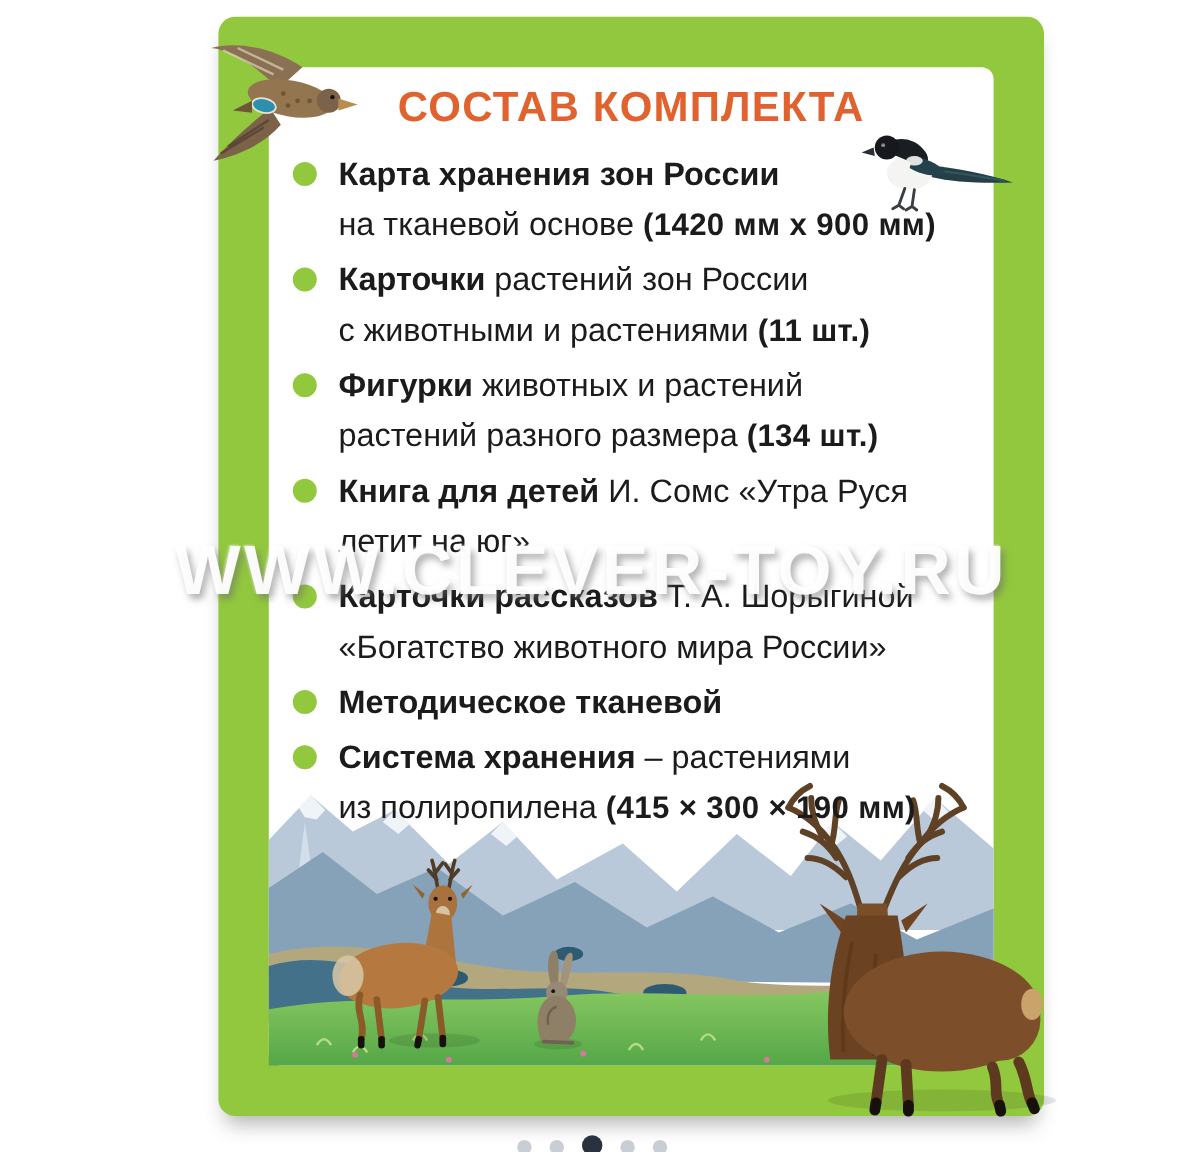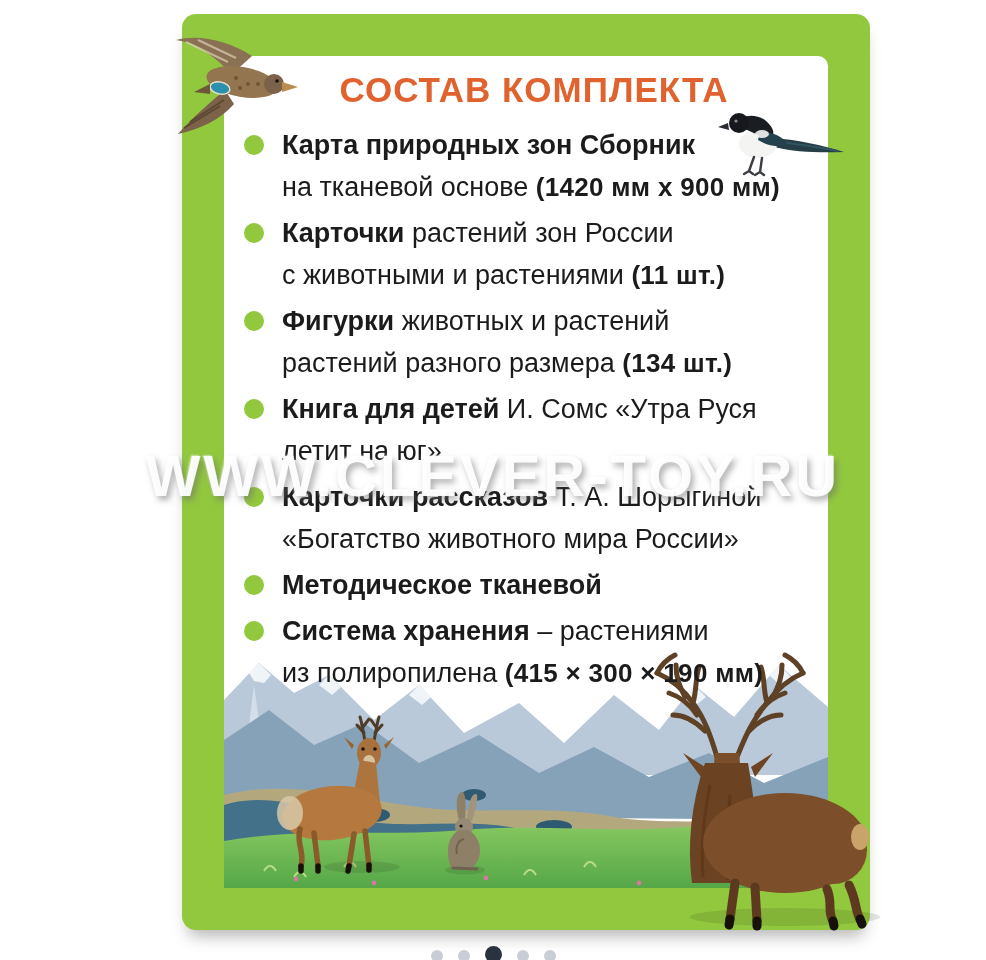--- a/index.html
+++ b/index.html
@@ -2,21 +2,21 @@
 <html><head>
 <meta charset="utf-8">
 <style>
   html,body{margin:0;padding:0;background:#ffffff;}
   .page{position:relative;width:986px;height:960px;background:#ffffff;overflow:hidden;
         font-family:"Liberation Sans","DejaVu Sans",sans-serif;}
   .frame{position:absolute;left:182px;top:14px;width:688px;height:916px;background:#92c83e;
          border-radius:14px;z-index:1;box-shadow:0 12px 16px -6px rgba(90,90,90,.45);}
   .card{position:absolute;left:224px;top:56px;width:604px;height:832px;background:#ffffff;
         border-radius:10px;z-index:2;}
-  .content{position:absolute;left:224px;top:56px;width:604px;height:832px;z-index:4;padding-left:16px;}
+  .content{position:absolute;left:224px;top:56px;width:604px;height:832px;z-index:4;}
   .title{position:absolute;top:14px;left:0;width:100%;text-align:center;
          color:#e0622e;font-weight:bold;font-size:35px;letter-spacing:1px;}
   .list{position:absolute;left:18px;top:68px;width:580px;}
   .item{position:relative;padding-left:40px;margin-bottom:4px;font-size:27px;line-height:42px;color:#1b1b1b;}
   .bullet{position:absolute;left:2px;top:11px;width:20px;height:20px;border-radius:50%;background:#92c83e;}
   .item b{font-weight:bold;}
   .note{font-weight:bold;font-size:26px;letter-spacing:.3px;}
   .landscape{position:absolute;left:224px;top:645px;width:604px;height:243px;z-index:3;overflow:visible;}
   .landscape svg{overflow:visible;}
   .duck{position:absolute;left:170px;top:32px;width:132px;height:106px;z-index:5;}
@@ -172,21 +172,21 @@
       </g>
     </svg>
   </div>
 
   <div class="content">
     <div class="title">СОСТАВ КОМПЛЕКТА</div>
     <div class="list">
 
       <div class="item">
         <span class="bullet"></span>
-        <div><b>Карта природных зон Сборник</b><span></span></div>
+        <div><b>Карта хранения зон России</b><span></span></div>
         <div><span>на тканевой основе </span><b class="note">(1420 мм x 900 мм)</b></div>
       </div>
 
       <div class="item">
         <span class="bullet"></span>
         <div><b>Карточки</b><span> растений зон России</span></div>
         <div><span>с животными и растениями </span><b class="note">(11 шт.)</b></div>
       </div>
 
       <div class="item">

